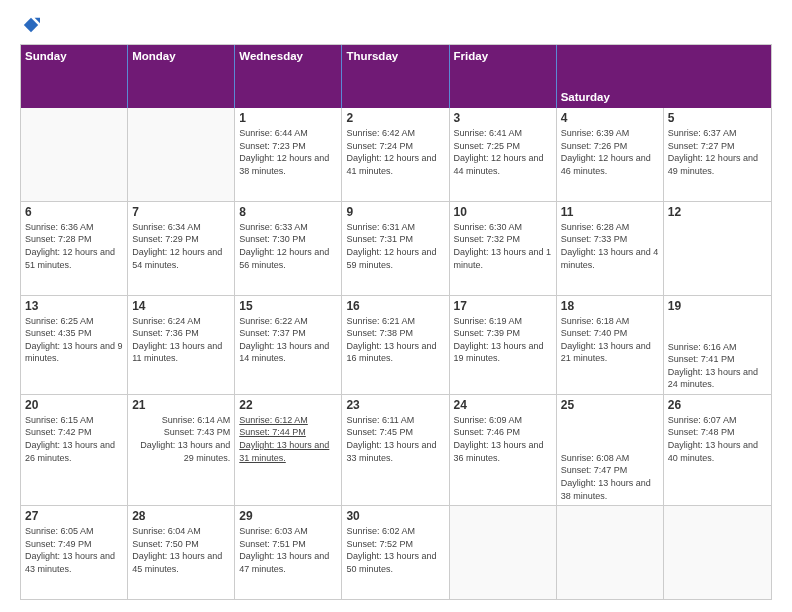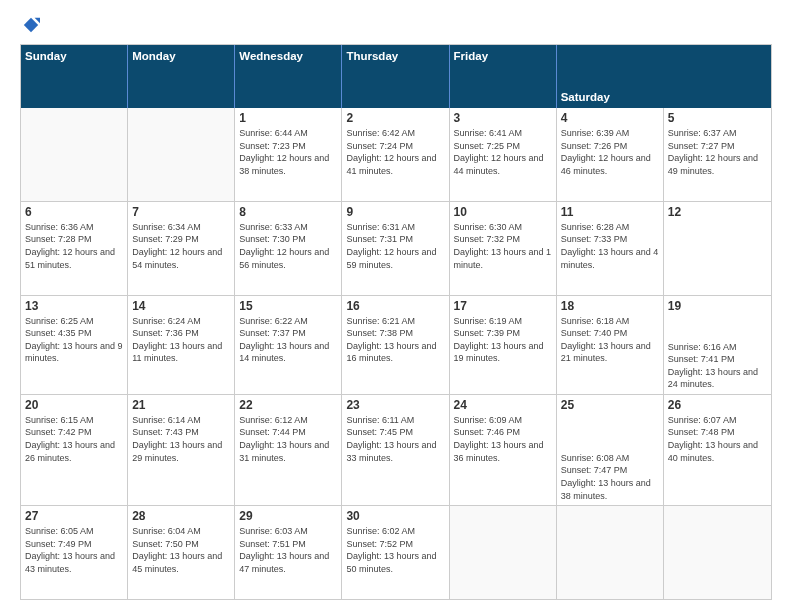--- a/index.html
+++ b/index.html
@@ -64,21 +64,21 @@
     }
     .calendar {
       flex: 1;
       display: flex;
       flex-direction: column;
       border: 1px solid #ccc;
     }
     .cal-header {
       display: grid;
       grid-template-columns: repeat(7, 1fr);
-      background: #0c4a6e;
+      background: #701a75;
     }
     .cal-header-cell {
       color: #fff;
       font-size: 11.5px;
       font-weight: bold;
       padding: 5px 4px;
       text-align: left;
       border-right: 1px solid #5a8ad4;
     }
     .cal-header-cell:last-child { border-right: none; margin-top: 41px; }
@@ -269,27 +269,27 @@
         </div>
         <div class="cal-row">
           <div class="cal-cell">
             <span class="day-num">20</span>
             <div class="day-info" style="white-space: pre-line;">Sunrise: 6:15 AM
 Sunset: 7:42 PM
 Daylight: 13 hours and 26 minutes.</div>
           </div>
           <div class="cal-cell">
             <span class="day-num">21</span>
-            <div class="day-info" style="white-space: pre-line;">Sunrise: 6:14 AM
+            <div class="day-info" style="white-space: pre-line; text-align: right;">Sunrise: 6:14 AM
 Sunset: 7:43 PM
 Daylight: 13 hours and 29 minutes.</div>
           </div>
           <div class="cal-cell">
             <span class="day-num">22</span>
-            <div class="day-info" style="white-space: pre-line;">Sunrise: 6:12 AM
+            <div class="day-info" style="white-space: pre-line; text-decoration: underline;">Sunrise: 6:12 AM
 Sunset: 7:44 PM
 Daylight: 13 hours and 31 minutes.</div>
           </div>
           <div class="cal-cell">
             <span class="day-num">23</span>
             <div class="day-info" style="white-space: pre-line;">Sunrise: 6:11 AM
 Sunset: 7:45 PM
 Daylight: 13 hours and 33 minutes.</div>
           </div>
           <div class="cal-cell">

